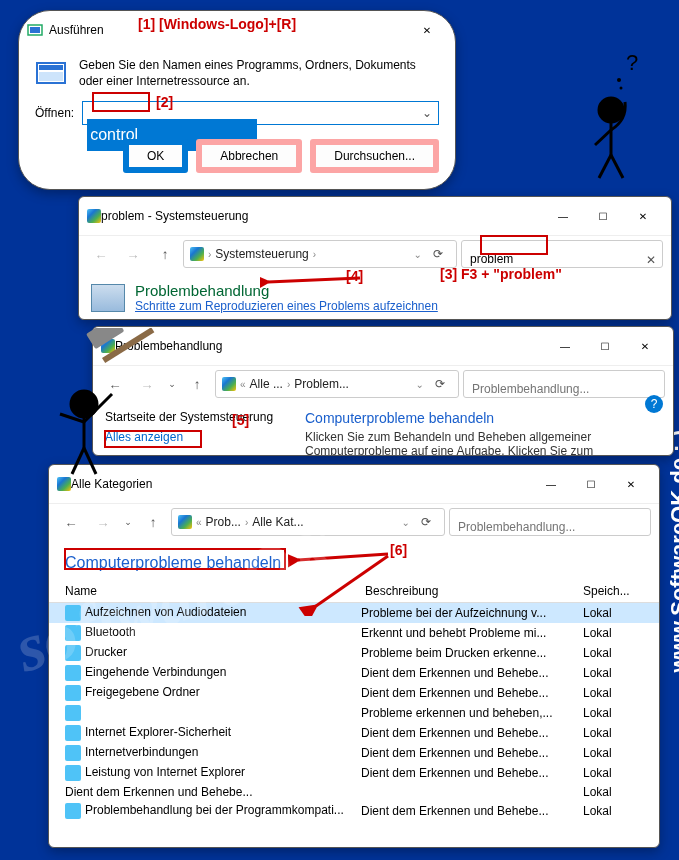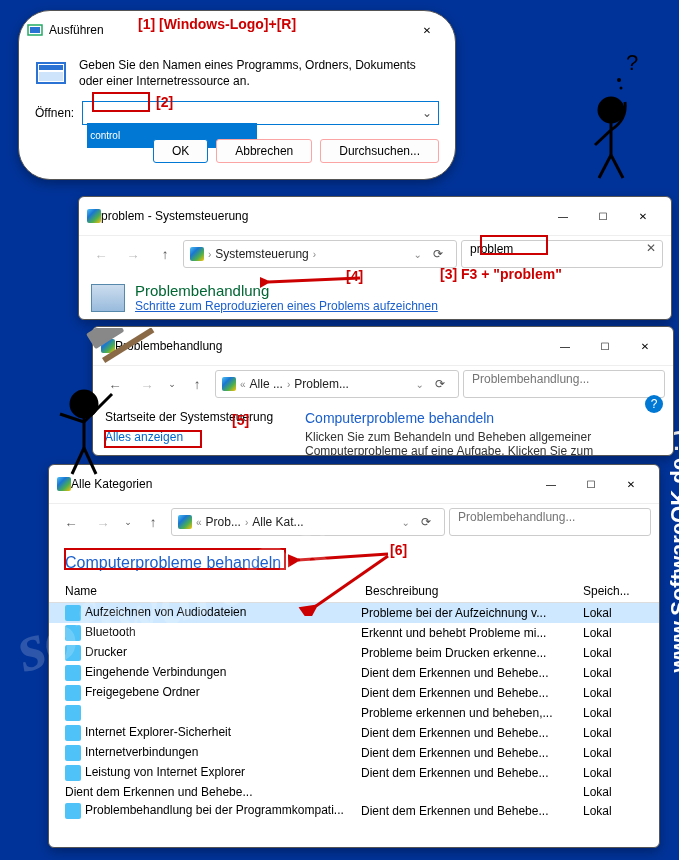--- a/index.html
+++ b/index.html
@@ -12,39 +12,39 @@
 .winbtn { width: 40px; height: 26px; display: flex; align-items: center; justify-content: center; font-size: 10px; border: none; background: transparent; cursor: pointer; }
 
 
 #run { left: 18px; top: 10px; width: 438px; border-radius: 32px; }
 #run .body { padding: 8px 16px 16px; font-size: 12px; }
 #run .msgrow { display: flex; gap: 12px; align-items: flex-start; }
 #run .runicon { width: 32px; height: 32px; flex-shrink: 0; }
 .open-row { display: flex; align-items: center; gap: 8px; margin-top: 12px; justify-content: space-between; }
 .open-row .olabel { font-size: 12px; }
 .combo { flex: 1; display: flex; align-items: center; border: 1px solid #0078d4; height: 24px; padding: 0 4px; }
-.combo input { border: 0; outline: 0; flex: 1; font-size: 10px; background: #0078d4; color: #fff; padding: 7px 3px; width: 60px; margin-top: 44px; }
+.combo input { border: 0; outline: 0; flex: 1; font-size: 16px; background: #0078d4; color: #fff; padding: 7px 3px; width: 60px; margin-top: 44px; }
 .combo .dd { width: 14px; text-align: center; color: #555; }
 .btnrow { display: flex; gap: 8px; justify-content: flex-end; margin-top: 14px; }
-.wbtn { border: 1px solid #fca5a5; background: #fdfdfd; border-radius: 3px; font-size: 12px; padding: 4px 18px; cursor: pointer; }
+.wbtn { border: 6px solid #fca5a5; background: #fdfdfd; border-radius: 3px; font-size: 12px; padding: 4px 18px; cursor: pointer; }
 .wbtn.default { border-color: #0078d4; }
 
 
 .ann { position: absolute; color: #cc0000; font-family: Arial, sans-serif; font-weight: bold; font-size: 14px; z-index: 100; pointer-events: none; }
 .rbox { border: 2px solid #cc0000; position: absolute; z-index: 99; pointer-events: none; }
 .arrow { position: absolute; z-index: 99; pointer-events: none; }
 
 
 .cpnav { display: flex; align-items: center; padding: 4px 8px; gap: 4px; border-top: 1px solid #eee; }
 .navarr { width: 28px; height: 28px; display: flex; align-items: center; justify-content: center; color: #555; border: none; background: transparent; cursor: pointer; border-radius: 3px; }
 .navarr.dis { color: #bbb; }
 .addr { flex: 1; display: flex; align-items: center; border: 1px solid #ccc; border-radius: 3px; height: 28px; padding: 0 6px; gap: 4px; font-size: 12px; }
 .addr .crumb { color: #222; }
 .addr .sep { color: #888; font-size: 10px; }
-.sbox { width: 202px; border: 1px solid #ccc; border-radius: 3px; height: 28px; display: flex; align-items: flex-start; padding: 0 6px; font-size: 12px; gap: 4px; }
+.sbox { width: 202px; border: 1px solid #ccc; border-radius: 3px; height: 28px; display: flex; align-items: flex-end; padding: 0 6px; font-size: 12px; gap: 4px; }
 .sbox input { border: 0; outline: 0; flex: 1; font-size: 12px; }
 .sbox .clear { color: #555; cursor: pointer; }
 .refresh { width: 24px; text-align: center; color: #555; cursor: pointer; }
 .cicon { width: 16px; height: 16px; background: linear-gradient(135deg,#4fc3f7,#1976d2,#4caf50,#ffc107); border-radius: 2px; flex-shrink: 0; }
 
 
 #win2 { left: 78px; top: 196px; width: 594px; height: 124px; overflow: hidden; }
 #win2 .content { padding: 6px 12px; font-size: 12px; }
 .reslink { display: flex; gap: 10px; align-items: flex-start; padding-top: 4px; }
 .resicon { width: 34px; height: 28px; background: linear-gradient(#cde,#9bd); border: 1px solid #58a; flex-shrink: 0; margin-top: 2px; }

